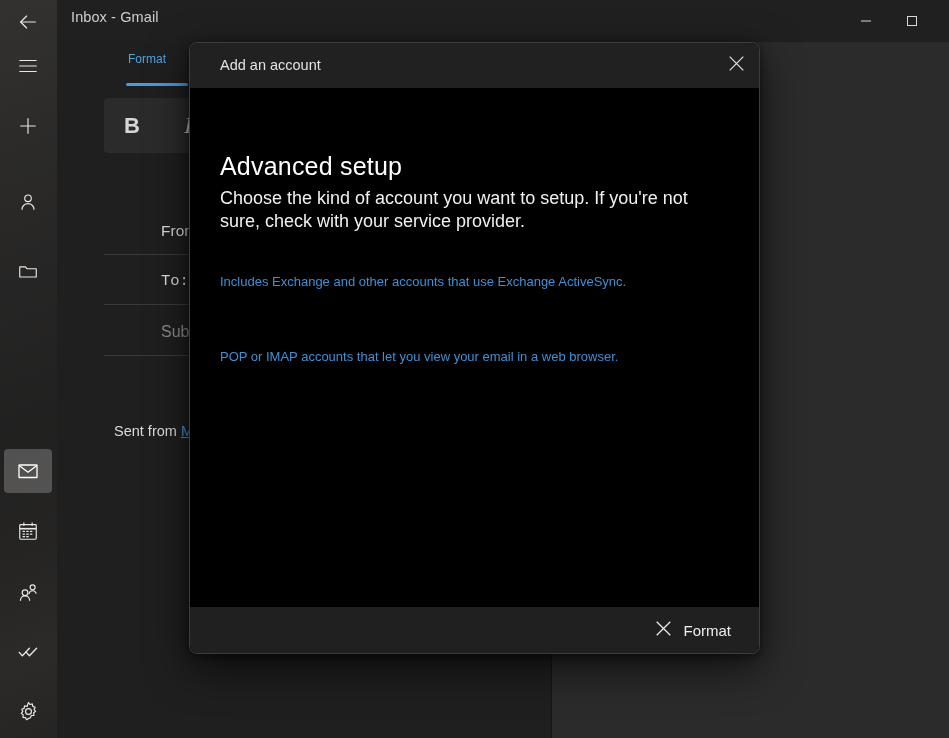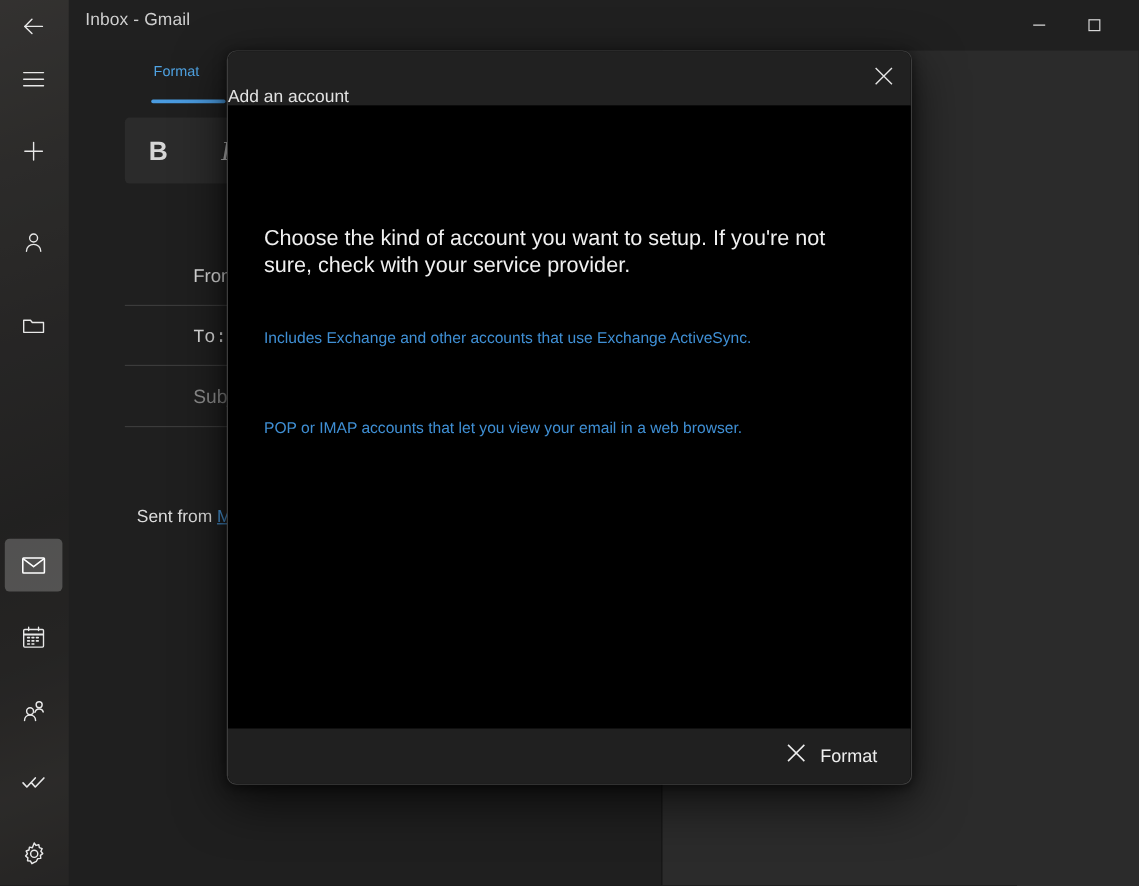--- a/index.html
+++ b/index.html
@@ -257,25 +257,24 @@
   }
   .dlg-titlebar {
     position: absolute;
     left: 0; top: 0;
     width: 100%;
     height: 45px;
     background: #212121;
   }
   .dlg-title {
     position: absolute;
-    left: 0;
+    left: 30px;
     top: 14px;
     font-size: 14.5px;
     color: #e3e3e3;
-    margin-top: 16px;
   }
   .dlg-close {
     position: absolute;
     right: 0;
     top: 0;
     width: 46px;
     height: 45px;
     display: flex;
     align-items: center;
     justify-content: center;
@@ -523,20 +522,21 @@
       <div class="dlg-close">
         <span>
           <svg width="17" height="17" viewBox="0 0 16 16">
             <path d="M1.6 1.6 14.4 14.4M14.4 1.6 1.6 14.4" stroke="#e4e4e4" stroke-width="1.1"></path>
           </svg>
         </span>
       </div>
     </div>
 
     <div class="dlg-body">
+      <div class="dlg-h1">Advanced setup</div>
       <div class="dlg-desc">Choose the kind of account you want to setup. If you're not sure, check with your service provider.</div>
 
       <div class="opt" style="top:186px;">
         <p class="opt-desc">Includes Exchange and other accounts that use Exchange ActiveSync.</p>
       </div>
 
       <div class="opt" style="top:261px;">
         <p class="opt-desc">POP or IMAP accounts that let you view your email in a web browser.</p>
       </div>
     </div>

